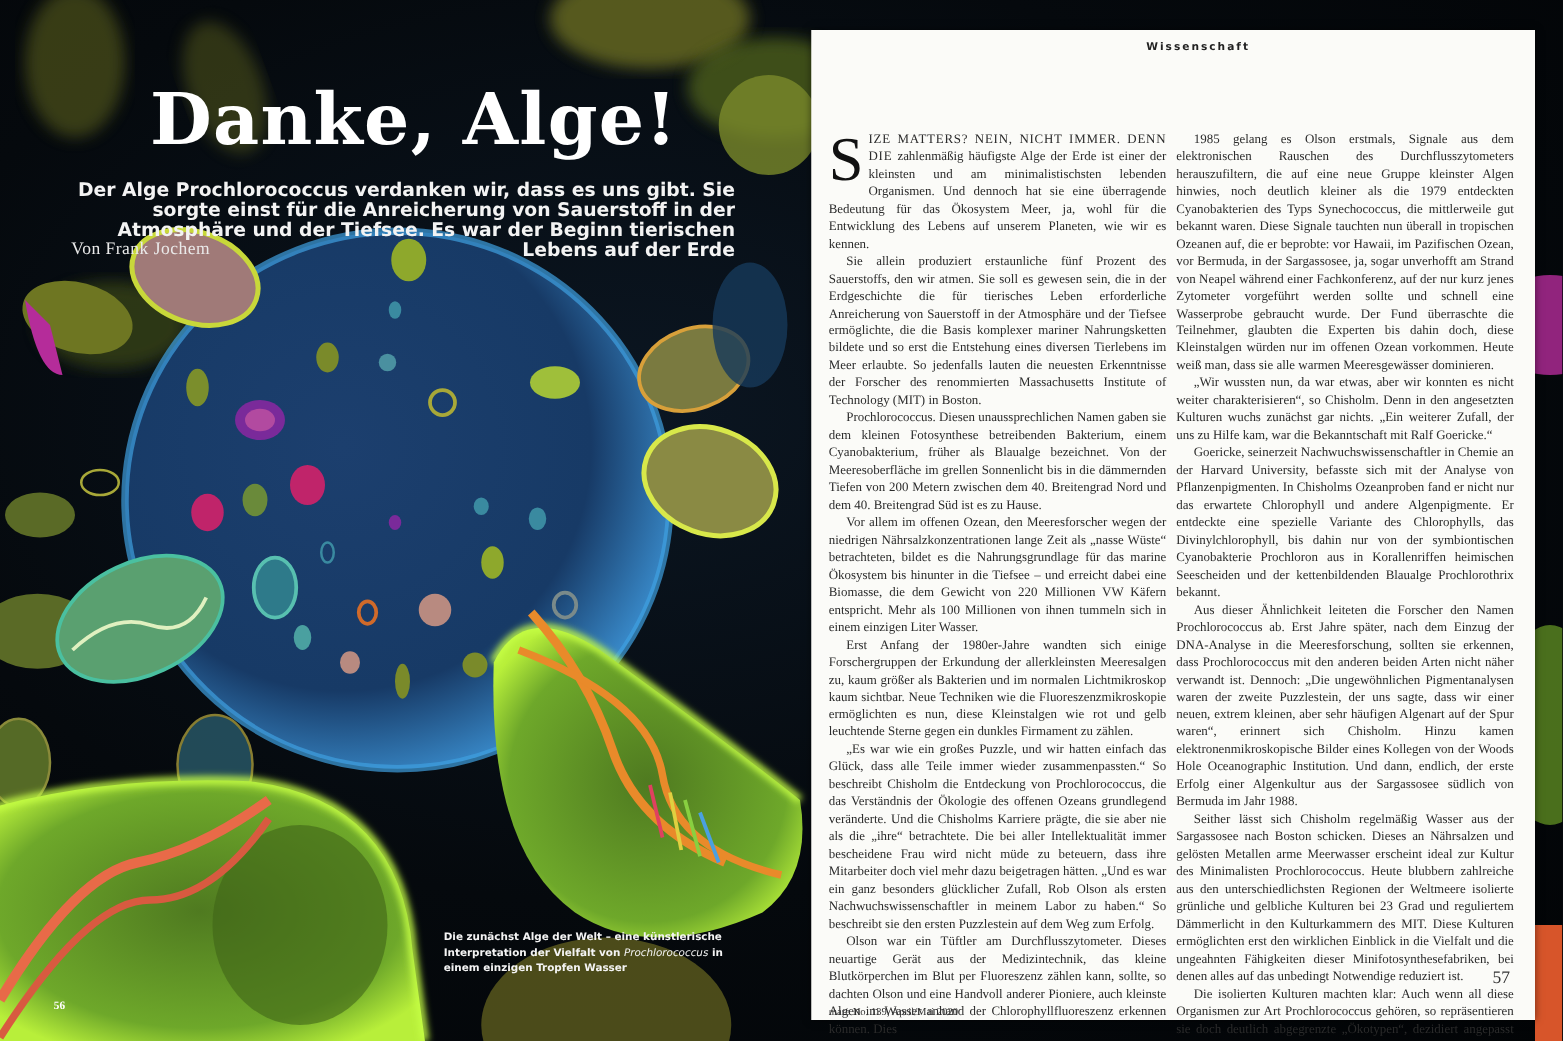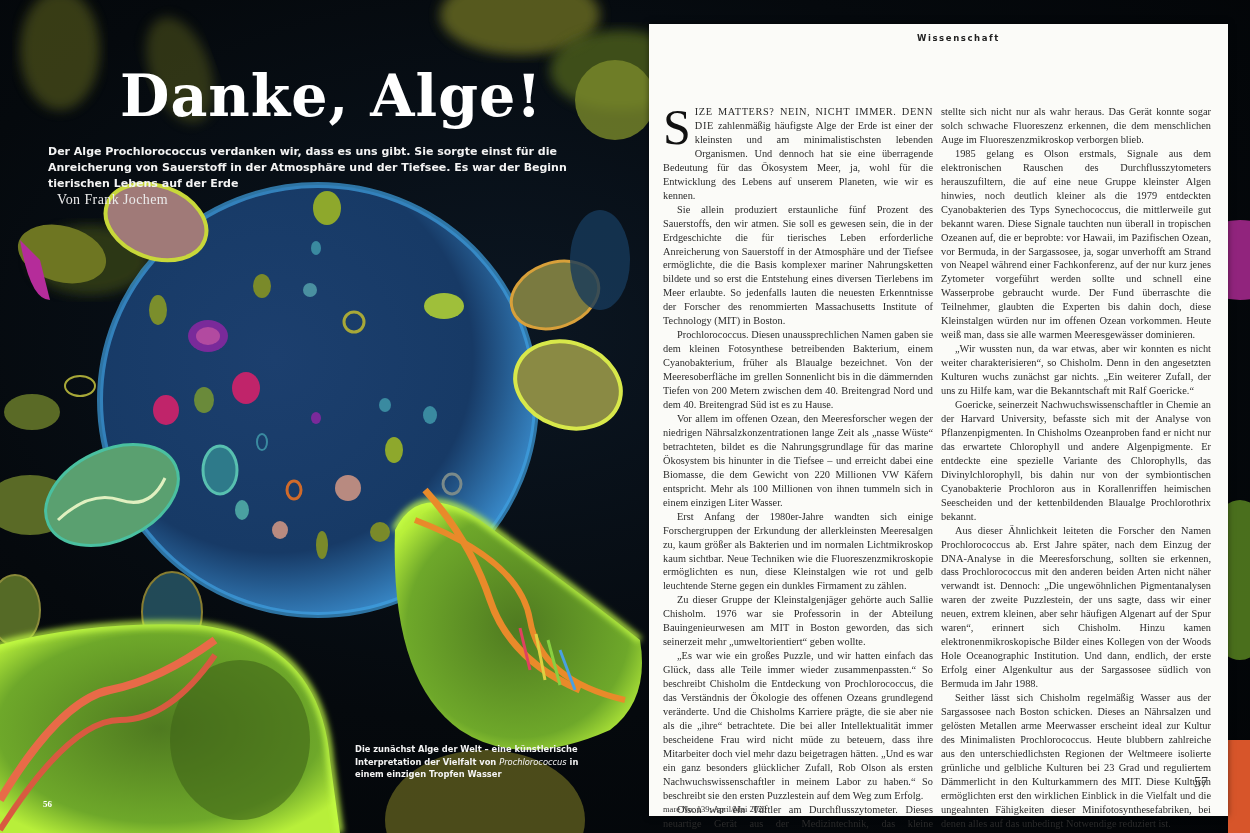--- a/index.html
+++ b/index.html
@@ -23,22 +23,22 @@
   .col p { text-indent: 14px; }
   .col p.first { text-indent: 0; }
   .dropcap { float: left; font-size: 50px; line-height: 40px; margin: 2px 4px 0 0; color: #111; font-family: "Liberation Serif", serif; }
   .smallcaps { letter-spacing: 0.6px; }
   #folio-left-footer { position: absolute; left: 14px; top: 780px; font-size: 8.5px; color: #333; }
   #folio-right { position: absolute; right: 20px; top: 751px; font-size: 14px; color: #333; }
 
   
   #headline { position: absolute; left: 120px; top: 62px; font-family: "DejaVu Serif", serif;
     font-size: 57px; color: #fff; letter-spacing: 1px; font-weight: bold; }
-  #deck { position: absolute; left: 48px; top: 144px; width: 540px; text-align: left;
-    font-family: "DejaVu Sans", sans-serif; font-weight: bold; font-size: 11px; line-height: 16px; color: #f3f3f3; }
+  #deck { position: absolute; left: 48px; top: 144px; width: 540px; text-align: right;
+    font-family: "DejaVu Sans", sans-serif; font-weight: bold; font-size: 15px; line-height: 16px; color: #f3f3f3; }
   #byline { position: absolute; left: 57px; top: 192px; font-family: "Liberation Serif", serif; 
     font-size: 14px; color: #eaeaea; letter-spacing: 0.4px; }
   #caption { position: absolute; left: 355px; top: 743px; width: 240px; font-family: "DejaVu Sans", sans-serif;
     font-weight: bold; font-size: 8.3px; line-height: 12.5px; color: #f4f4f4; }
   #caption i { font-weight: normal; text-align: center; }
   #folio-left { position: absolute; left: 43px; top: 799px; font-family: "Liberation Serif", serif; font-weight: bold; font-size: 9px; color: #fff; }
 </style>
 </head>
 <body>
 
@@ -152,27 +152,25 @@
 
   <div id="page-right">
     <div id="section-label">Wissenschaft</div>
 
     <div id="col-1" class="col">
       <p class="first"><span class="dropcap">S</span><span class="smallcaps">IZE MATTERS? NEIN, NICHT IMMER. DENN DIE</span><span> zahlenmäßig häufigste Alge der Erde ist einer der kleinsten und am minimalistischsten lebenden Organismen. Und dennoch hat sie eine überragende Bedeutung für das Ökosystem Meer, ja, wohl für die Entwicklung des Lebens auf unserem Planeten, wie wir es kennen.</span></p>
       <p>Sie allein produziert erstaunliche fünf Prozent des Sauerstoffs, den wir atmen. Sie soll es gewesen sein, die in der Erdgeschichte die für tierisches Leben erforderliche Anreicherung von Sauerstoff in der Atmosphäre und der Tiefsee ermöglichte, die die Basis komplexer mariner Nahrungsketten bildete und so erst die Entstehung eines diversen Tierlebens im Meer erlaubte. So jedenfalls lauten die neuesten Erkenntnisse der Forscher des renommierten Massachusetts Institute of Technology (MIT) in Boston.</p>
       <p>Prochlorococcus. Diesen unaussprechlichen Namen gaben sie dem kleinen Fotosynthese betreibenden Bakterium, einem Cyanobakterium, früher als Blaualge bezeichnet. Von der Meeresoberfläche im grellen Sonnenlicht bis in die dämmernden Tiefen von 200 Metern zwischen dem 40. Breitengrad Nord und dem 40. Breitengrad Süd ist es zu Hause.</p>
       <p>Vor allem im offenen Ozean, den Meeresforscher wegen der niedrigen Nährsalzkonzentrationen lange Zeit als „nasse Wüste“ betrachteten, bildet es die Nahrungsgrundlage für das marine Ökosystem bis hinunter in die Tiefsee – und erreicht dabei eine Biomasse, die dem Gewicht von 220 Millionen VW Käfern entspricht. Mehr als 100 Millionen von ihnen tummeln sich in einem einzigen Liter Wasser.</p>
       <p>Erst Anfang der 1980er-Jahre wandten sich einige Forschergruppen der Erkundung der allerkleinsten Meeresalgen zu, kaum größer als Bakterien und im normalen Lichtmikroskop kaum sichtbar. Neue Techniken wie die Fluoreszenzmikroskopie ermöglichten es nun, diese Kleinstalgen wie rot und gelb leuchtende Sterne gegen ein dunkles Firmament zu zählen.</p>
-      <p>Zu dieser Gruppe der Kleinstalgenjäger gehörte auch Sallie Chisholm. 1976 war sie Professorin in der Abteilung Bauingenieurwesen am MIT in Boston geworden, das sich seinerzeit mehr „umweltorientiert“ geben wollte.</p>
       <p>„Es war wie ein großes Puzzle, und wir hatten einfach das Glück, dass alle Teile immer wieder zusammenpassten.“ So beschreibt Chisholm die Entdeckung von Prochlorococcus, die das Verständnis der Ökologie des offenen Ozeans grundlegend veränderte. Und die Chisholms Karriere prägte, die sie aber nie als die „ihre“ betrachtete. Die bei aller Intellektualität immer bescheidene Frau wird nicht müde zu beteuern, dass ihre Mitarbeiter doch viel mehr dazu beigetragen hätten. „Und es war ein ganz besonders glücklicher Zufall, Rob Olson als ersten Nachwuchswissenschaftler in meinem Labor zu haben.“ So beschreibt sie den ersten Puzzlestein auf dem Weg zum Erfolg.</p>
       <p>Olson war ein Tüftler am Durchflusszytometer. Dieses neuartige Gerät aus der Medizintechnik, das kleine Blutkörperchen im Blut per Fluoreszenz zählen kann, sollte, so dachten Olson und eine Handvoll anderer Pioniere, auch kleinste Algen im Wasser anhand der Chlorophyllfluoreszenz erkennen können. Dies</p>
     </div>
 
     <div id="col-2" class="col">
-      <p class="first">stellte sich nicht nur als wahr heraus. Das Gerät konnte sogar solch schwache Fluoreszenz erkennen, die dem menschlichen Auge im Fluoreszenzmikroskop verborgen blieb.</p>
       <p>1985 gelang es Olson erstmals, Signale aus dem elektronischen Rauschen des Durchflusszytometers herauszufiltern, die auf eine neue Gruppe kleinster Algen hinwies, noch deutlich kleiner als die 1979 entdeckten Cyanobakterien des Typs Synechococcus, die mittlerweile gut bekannt waren. Diese Signale tauchten nun überall in tropischen Ozeanen auf, die er beprobte: vor Hawaii, im Pazifischen Ozean, vor Bermuda, in der Sargassosee, ja, sogar unverhofft am Strand von Neapel während einer Fachkonferenz, auf der nur kurz jenes Zytometer vorgeführt werden sollte und schnell eine Wasserprobe gebraucht wurde. Der Fund überraschte die Teilnehmer, glaubten die Experten bis dahin doch, diese Kleinstalgen würden nur im offenen Ozean vorkommen. Heute weiß man, dass sie alle warmen Meeresgewässer dominieren.</p>
       <p>„Wir wussten nun, da war etwas, aber wir konnten es nicht weiter charakterisieren“, so Chisholm. Denn in den angesetzten Kulturen wuchs zunächst gar nichts. „Ein weiterer Zufall, der uns zu Hilfe kam, war die Bekanntschaft mit Ralf Goericke.“</p>
       <p>Goericke, seinerzeit Nachwuchswissenschaftler in Chemie an der Harvard University, befasste sich mit der Analyse von Pflanzenpigmenten. In Chisholms Ozeanproben fand er nicht nur das erwartete Chlorophyll und andere Algenpigmente. Er entdeckte eine spezielle Variante des Chlorophylls, das Divinylchlorophyll, bis dahin nur von der symbiontischen Cyanobakterie Prochloron aus in Korallenriffen heimischen Seescheiden und der kettenbildenden Blaualge Prochlorothrix bekannt.</p>
       <p>Aus dieser Ähnlichkeit leiteten die Forscher den Namen Prochlorococcus ab. Erst Jahre später, nach dem Einzug der DNA-Analyse in die Meeresforschung, sollten sie erkennen, dass Prochlorococcus mit den anderen beiden Arten nicht näher verwandt ist. Dennoch: „Die ungewöhnlichen Pigmentanalysen waren der zweite Puzzlestein, der uns sagte, dass wir einer neuen, extrem kleinen, aber sehr häufigen Algenart auf der Spur waren“, erinnert sich Chisholm. Hinzu kamen elektronenmikroskopische Bilder eines Kollegen von der Woods Hole Oceanographic Institution. Und dann, endlich, der erste Erfolg einer Algenkultur aus der Sargassosee südlich von Bermuda im Jahr 1988.</p>
       <p>Seither lässt sich Chisholm regelmäßig Wasser aus der Sargassosee nach Boston schicken. Dieses an Nährsalzen und gelösten Metallen arme Meerwasser erscheint ideal zur Kultur des Minimalisten Prochlorococcus. Heute blubbern zahlreiche aus den unterschiedlichsten Regionen der Weltmeere isolierte grünliche und gelbliche Kulturen bei 23 Grad und reguliertem Dämmerlicht in den Kulturkammern des MIT. Diese Kulturen ermöglichten erst den wirklichen Einblick in die Vielfalt und die ungeahnten Fähigkeiten dieser Minifotosynthesefabriken, bei denen alles auf das unbedingt Notwendige reduziert ist.</p>
       <p>Die isolierten Kulturen machten klar: Auch wenn all diese Organismen zur Art Prochlorococcus gehören, so repräsentieren sie doch deutlich abgegrenzte „Ökotypen“, dezidiert angepasst an</p>
     </div>
 
     <div id="folio-left-footer">mare No. 139, April/Mai 2020</div>
     <div id="folio-right">57</div>

